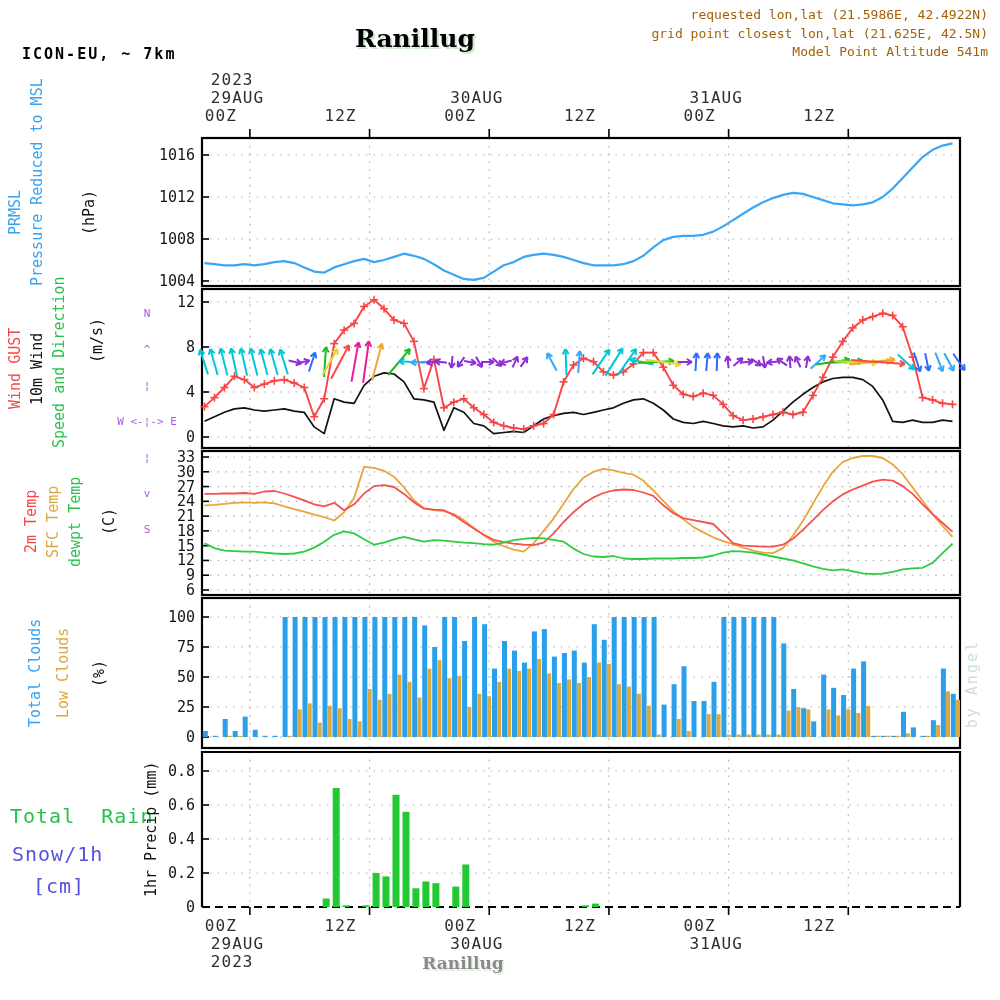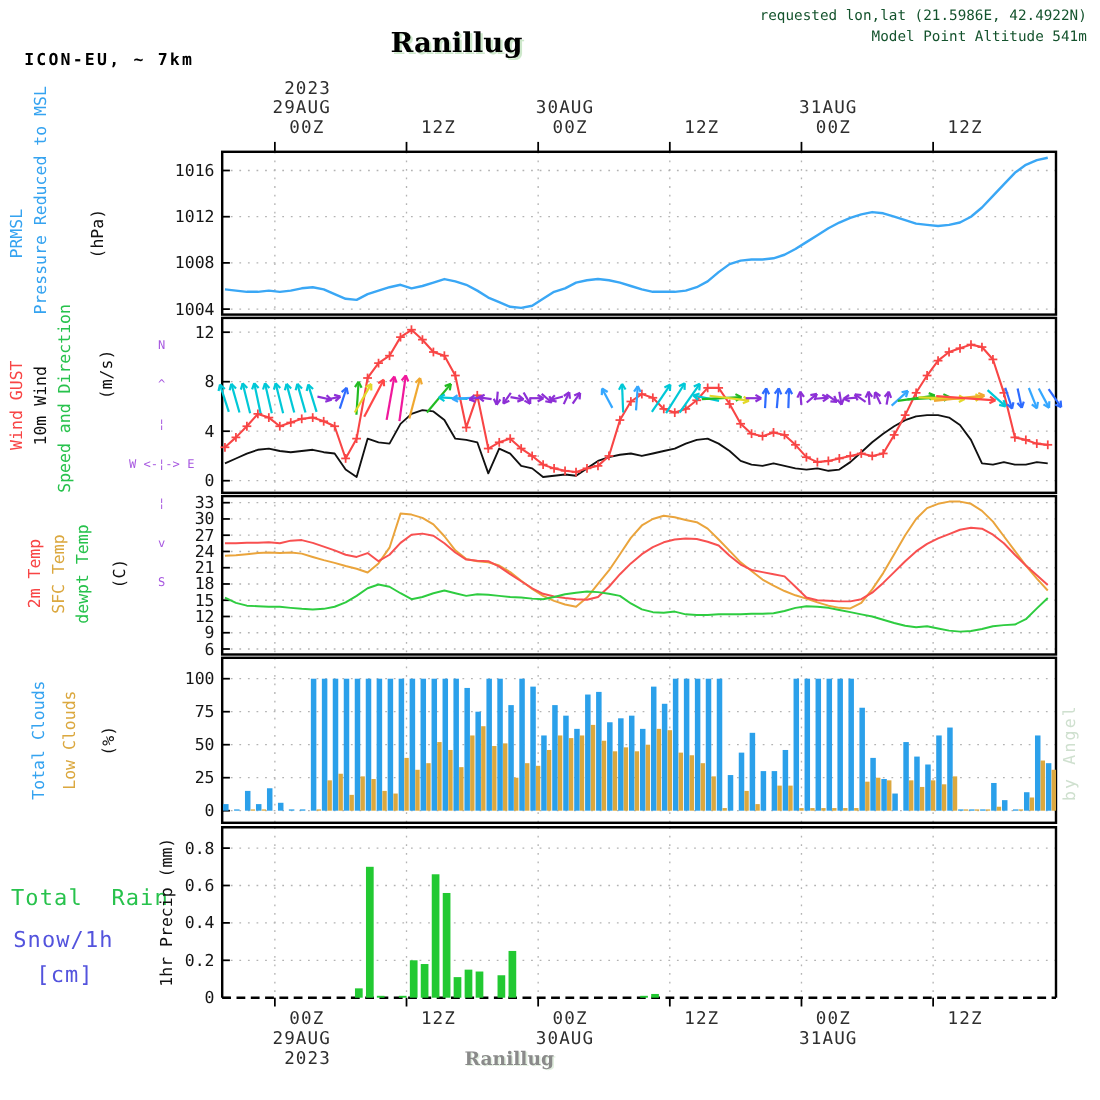--- a/index.html
+++ b/index.html
@@ -3,23 +3,23 @@
 <meta charset="utf-8">
 <style>
   html,body{margin:0;padding:0;background:#fff;}
   #page{position:relative;width:1000px;height:1000px;background:#fff;overflow:hidden;
         font-family:"DejaVu Sans Mono",monospace;}
   .abs{position:absolute;}
   #main-title{left:340px;top:1px;width:300px;text-align:center;font-size:20px;letter-spacing:3px;
         color:#f2bf7e;text-shadow:0 0 2px #ffffff;}
   #station-title{left:330px;top:24px;width:170px;text-align:center;font-size:25px;font-weight:bold;
         font-family:"DejaVu Serif",serif;color:#000;text-shadow:2px 2px 0 #cde8cb;}
-  #meta-block{right:12px;top:6px;text-align:right;font-size:13px;line-height:18.5px;color:#14532d;}
+  #meta-block{right:12px;top:6px;text-align:right;font-size:13px;line-height:18.5px;color:#a16207;}
   #model-label{left:22px;top:45px;font-size:15px;letter-spacing:2px;color:#000000;font-weight:bold;}
-  .axlab{position:absolute;width:90px;margin-left:-45px;text-align:right;
+  .axlab{position:absolute;width:90px;margin-left:-45px;text-align:left;
          font-size:16px;letter-spacing:1px;color:#2e2e2e;}
   .vlabel{position:absolute;writing-mode:vertical-rl;transform:rotate(180deg);
           text-align:center;font-size:15px;white-space:nowrap;}
   .blue{color:#35a3f0;} .red{color:#f84545;} .green{color:#27c24c;} .orange{color:#dba83f;}
   .black{color:#111;} .bluev{color:#5353dd;}
   #compass{left:92px;top:284px;width:110px;text-align:center;font-size:11px;line-height:12px;
            color:#a85ae0;white-space:pre;}
   #watermark{left:963px;top:640px;writing-mode:vertical-rl;transform:rotate(180deg);
              color:#cfe0cf;font-size:15px;letter-spacing:2px;}
   #footer-station{left:393px;top:953px;width:140px;text-align:center;font-size:17px;font-weight:bold;
@@ -684,20 +684,21 @@
       <line x1="953.7" y1="370.8" x2="948.6" y2="367.6" stroke="#35a7ff" stroke-width="2"></line>
       <line x1="953.3" y1="353.8" x2="964.7" y2="370.2" stroke="#2e6bff" stroke-width="2"></line>
       <line x1="964.7" y1="370.2" x2="964.2" y2="364.2" stroke="#2e6bff" stroke-width="2"></line>
       <line x1="964.7" y1="370.2" x2="959.3" y2="367.7" stroke="#2e6bff" stroke-width="2"></line>
     </svg>
 
   <div id="station-title" class="abs">Ranillug</div>
 
   <div id="meta-block" class="abs">
     <div>requested lon,lat (21.5986E, 42.4922N)</div>
+    <div>grid point closest lon,lat (21.625E, 42.5N)</div>
     <div>Model Point Altitude 541m</div>
   </div>
 
   <div id="model-label" class="abs">ICON-EU, ~ 7km</div>
 
   <div class="vlabel blue" style="left:6px;top:138px;height:148px">PRMSL</div>
   <div class="vlabel blue" style="left:28px;top:138px;height:148px">Pressure Reduced to MSL</div>
   <div class="vlabel black" style="left:80px;top:138px;height:148px">(hPa)</div>
 
   <div class="vlabel red" style="left:6px;top:289px;height:159px">Wind GUST</div>

